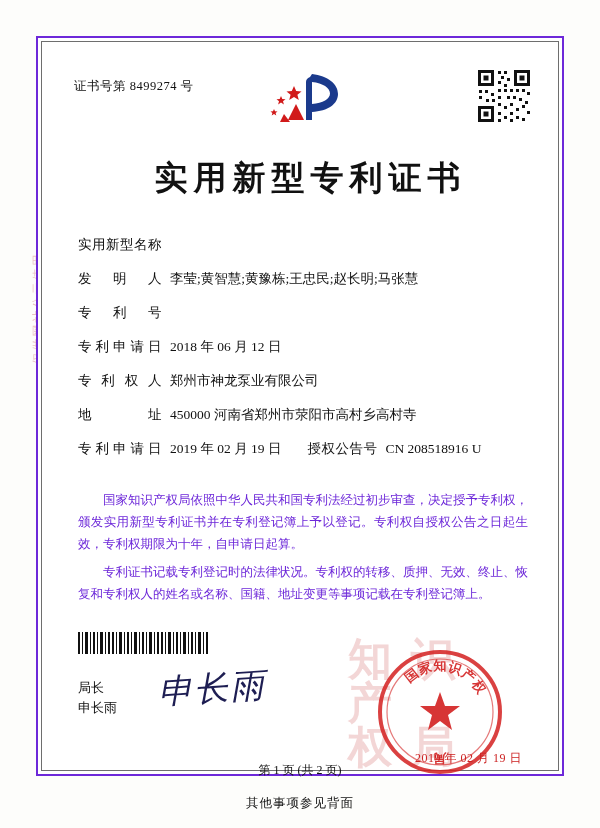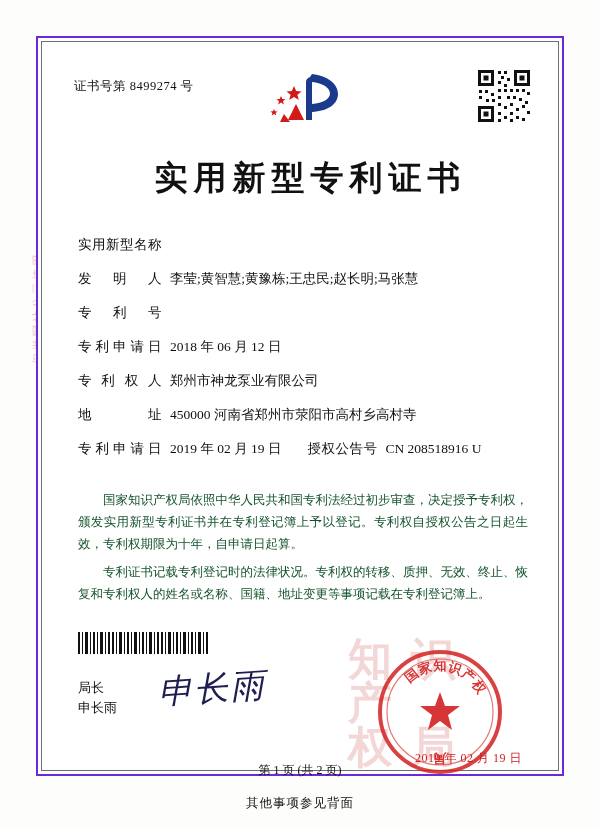--- a/index.html
+++ b/index.html
@@ -142,21 +142,21 @@
 
   
   .body-text {
     position: absolute;
     left: 40px;
     right: 34px;
     top: 452px;
     font-size: 12.5px;
     line-height: 1.75;
     text-align: justify;
-    color: #14532d;
+    color: #6d28d9;
   }
   .body-text p {
     margin: 0 0 6px 0;
     text-indent: 2em;
   }
 
   
   .barcode {
     position: absolute;
     left: 40px;

